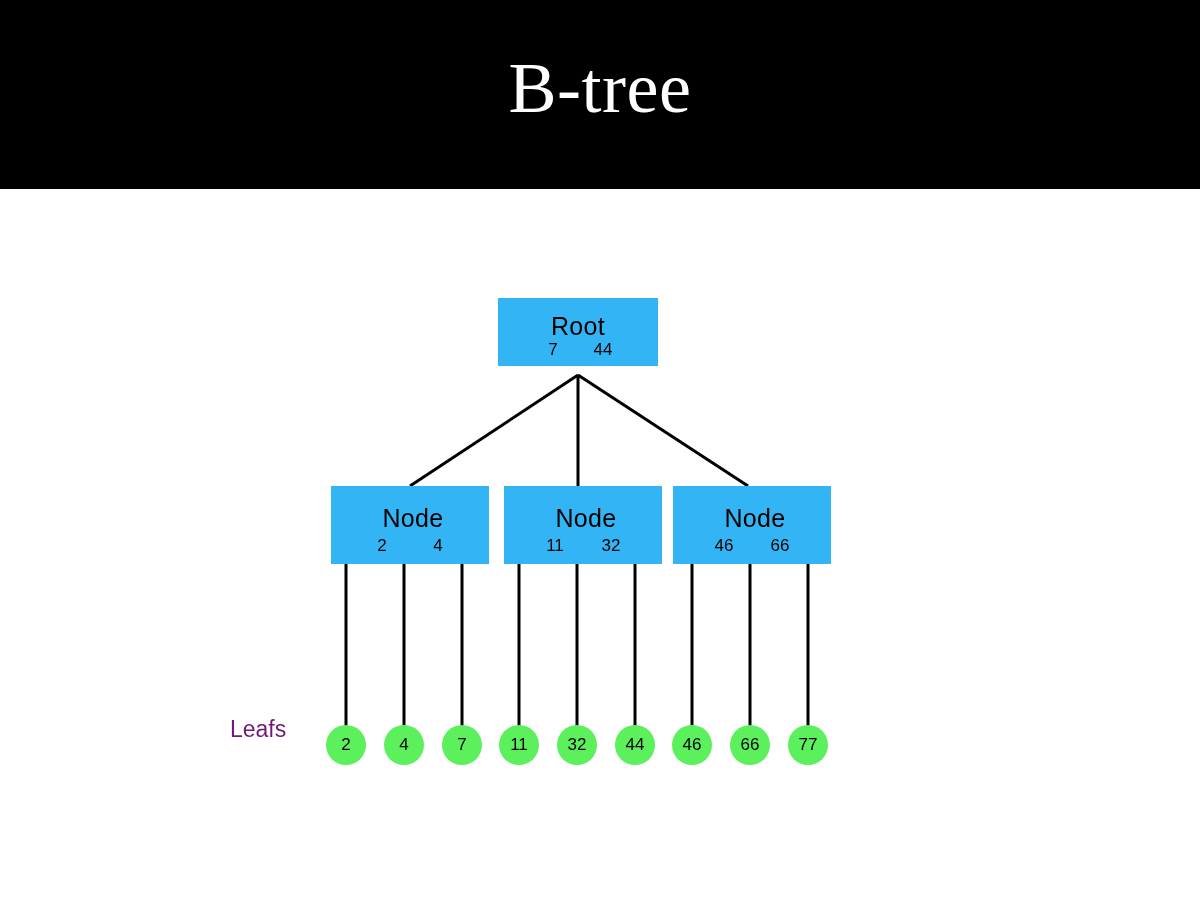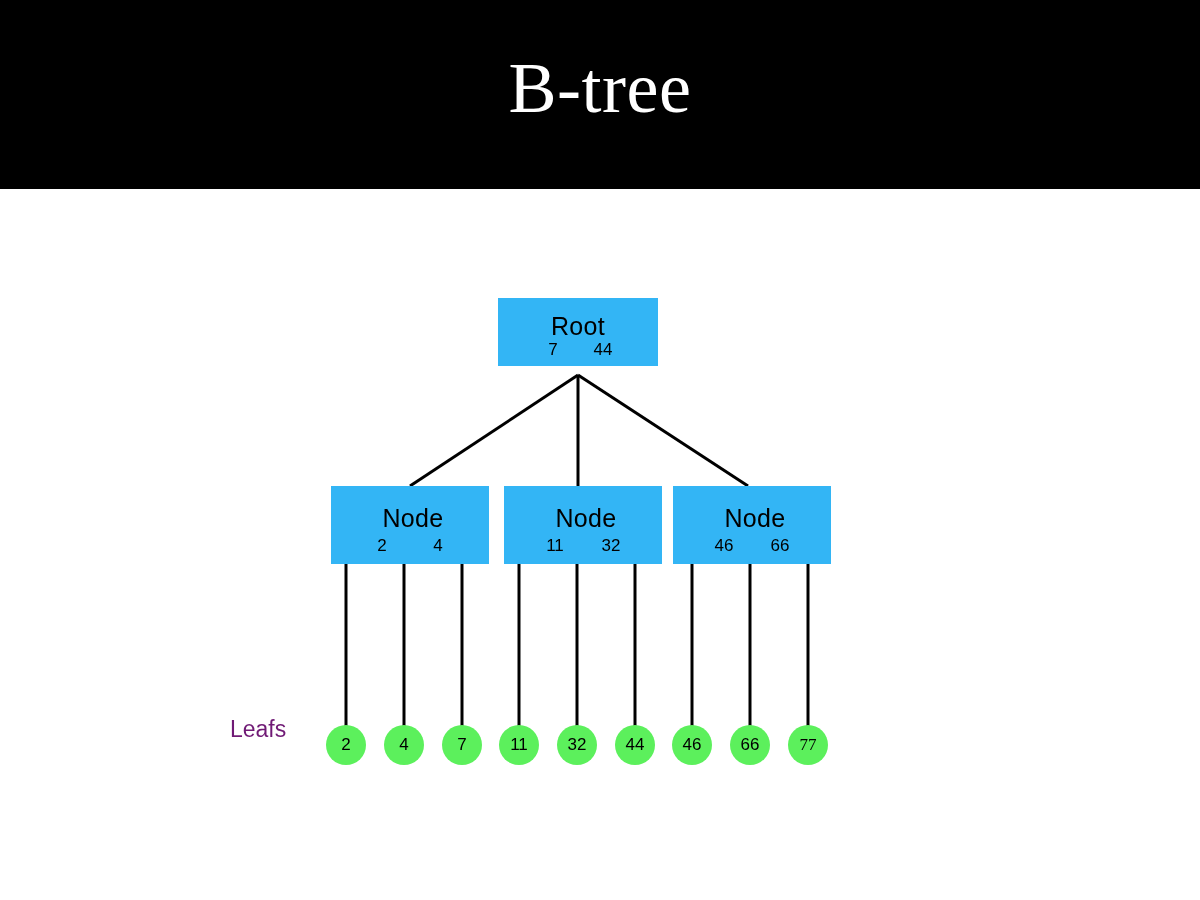--- a/index.html
+++ b/index.html
@@ -192,16 +192,16 @@
     <div id="leafs-label">Leafs</div>
 
     <div class="leaf" style="left:326px; top:536px;">2</div>
     <div class="leaf" style="left:384px; top:536px;">4</div>
     <div class="leaf" style="left:442px; top:536px;">7</div>
     <div class="leaf" style="left:499px; top:536px;">11</div>
     <div class="leaf" style="left:557px; top:536px;">32</div>
     <div class="leaf" style="left:615px; top:536px;">44</div>
     <div class="leaf" style="left:672px; top:536px;">46</div>
     <div class="leaf" style="left:730px; top:536px;">66</div>
-    <div class="leaf" style="left:788px; top:536px;font-family:Liberation Serif, serif;">77</div>
+    <div class="leaf" style="left:788px; top:536px;">77</div>
 
   </div>
 </div>
 
 </body></html>

